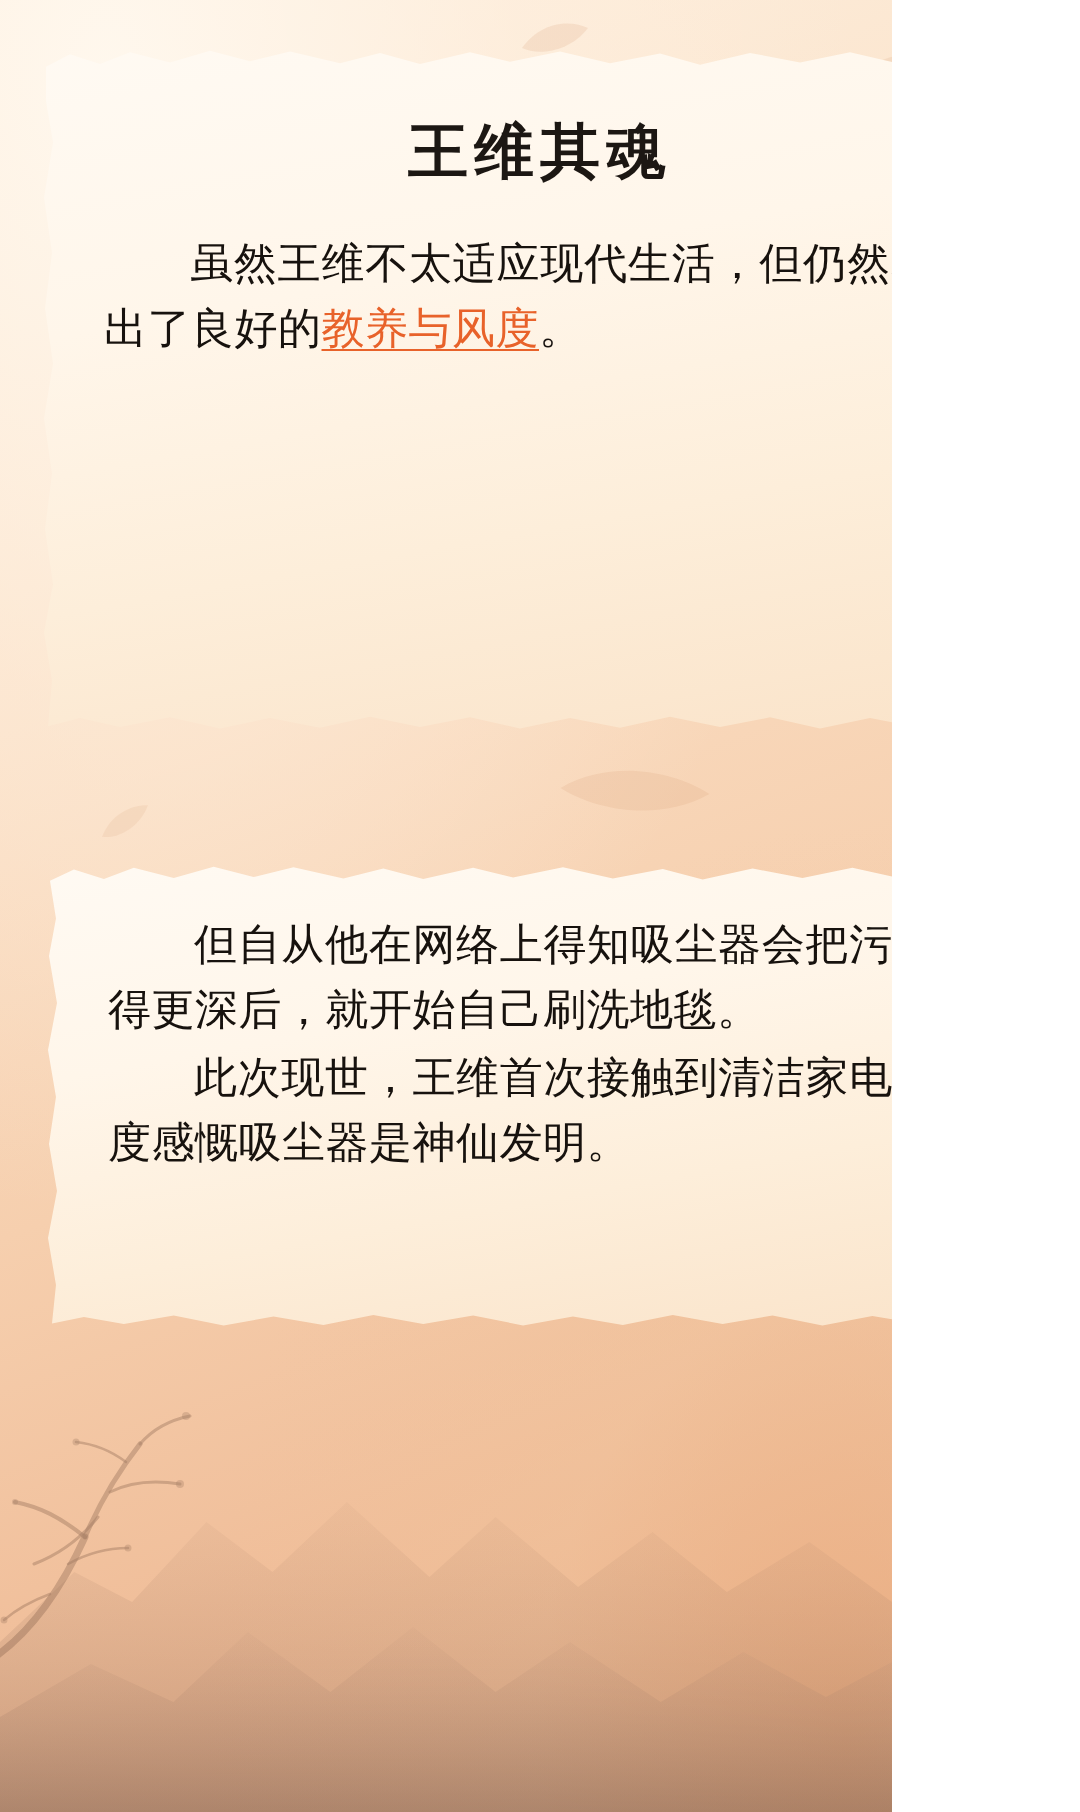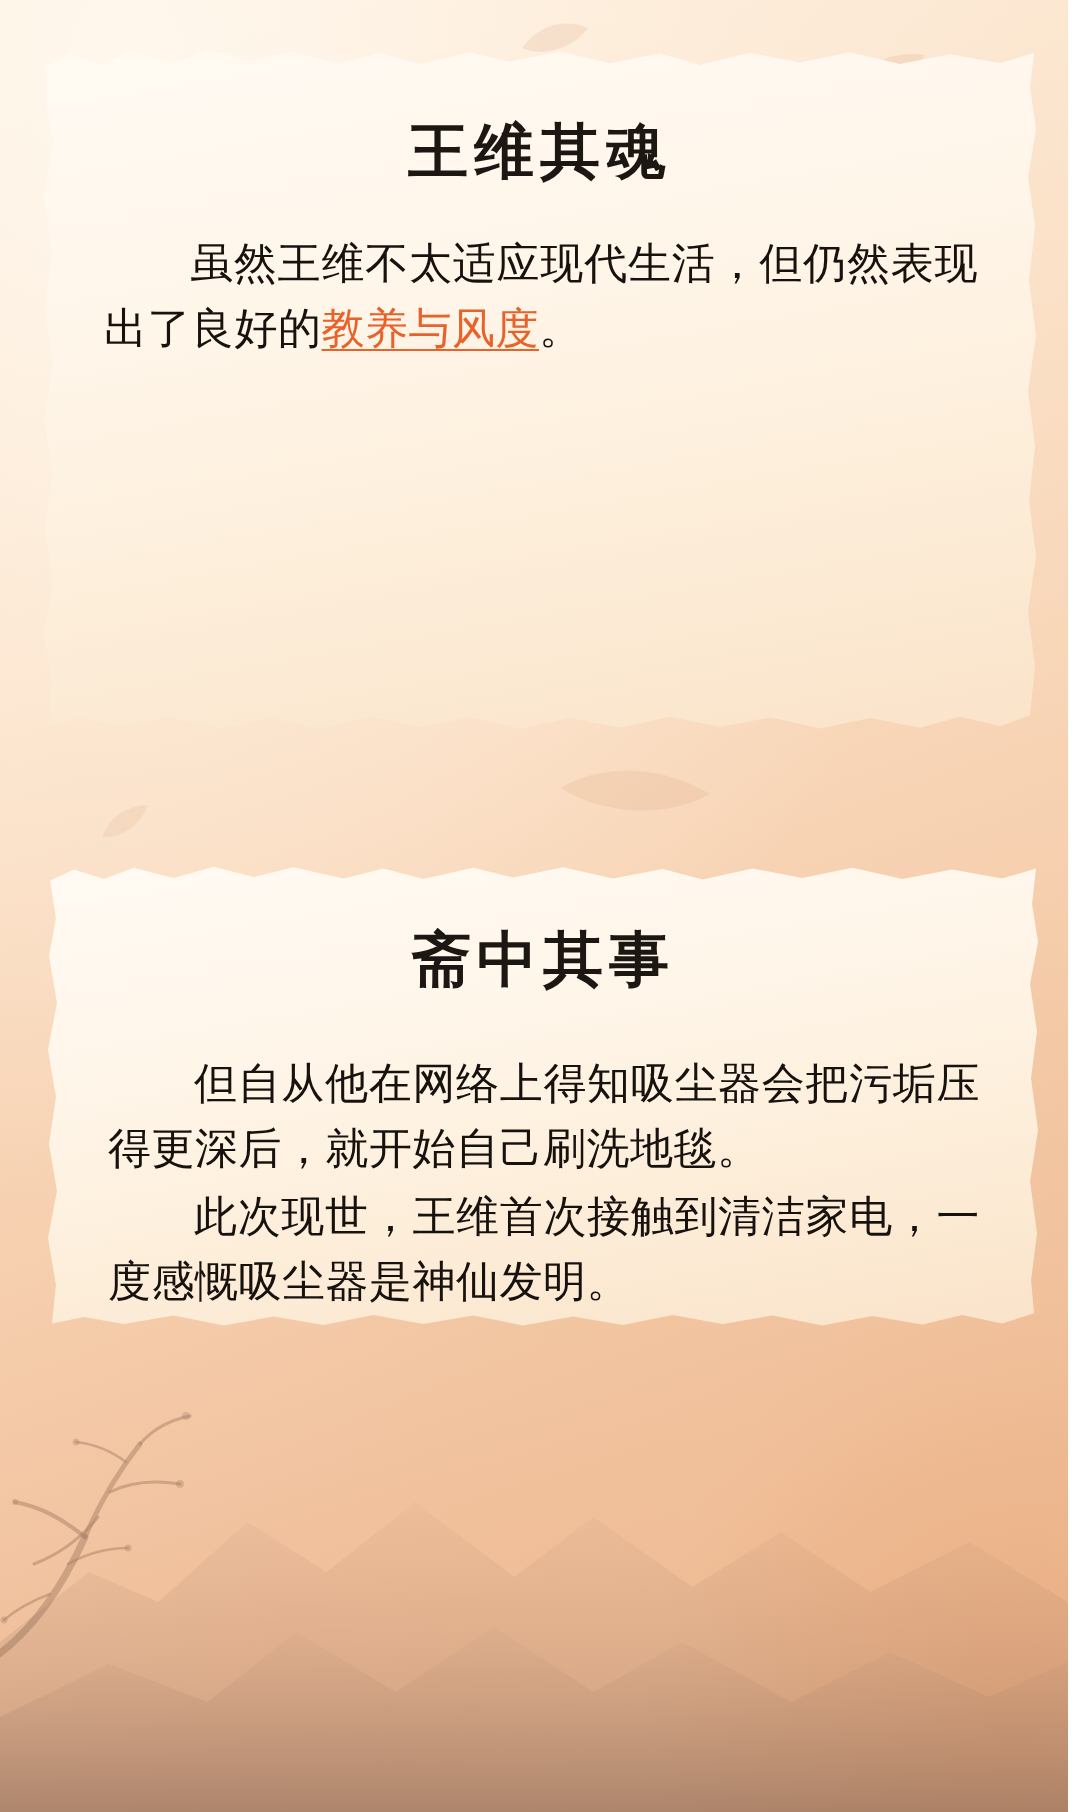--- a/index.html
+++ b/index.html
@@ -9,21 +9,21 @@
   }
   body {
     width: 1080px;
     height: 1812px;
     font-family: "Liberation Serif", "DejaVu Serif", serif;
     overflow: hidden;
   }
 
   #page {
     position: relative;
-    width: 1068px;
+    width: 892px;
     height: 1812px;
     overflow: hidden;
     
     background:
       radial-gradient(120% 90% at 12% 4%, rgba(255,248,238,0.95) 0%, rgba(255,240,224,0.5) 38%, rgba(255,226,198,0.0) 70%),
       radial-gradient(100% 70% at 95% 96%, rgba(233,168,120,0.55) 0%, rgba(240,196,156,0.35) 35%, rgba(250,226,200,0.0) 72%),
       linear-gradient(160deg, #fdf0e0 0%, #fbe2c9 28%, #f6cfae 58%, #efbb96 82%, #e9ae88 100%);
   }
 
   
@@ -225,21 +225,20 @@
       <div class="card-body">
         <p class="para">
           <span>虽然王维不太适应现代生活，但仍然表现出了良好的</span><span class="hl">教养与风度</span><span>。</span>
         </p>
       </div>
     </div>
   </div>
 
   <div class="card c2">
     <div class="card-inner">
-      <div class="card-title">斋中其事</div>
       <div class="card-body">
         <p class="para">
           <span>但自从他在网络上得知吸尘器会把污垢压得更深后，就开始自己刷洗地毯。</span>
         </p>
         <p class="para">
           <span>此次现世，王维首次接触到清洁家电，一度感慨吸尘器是神仙发明。</span>
         </p>
       </div>
     </div>
   </div>

